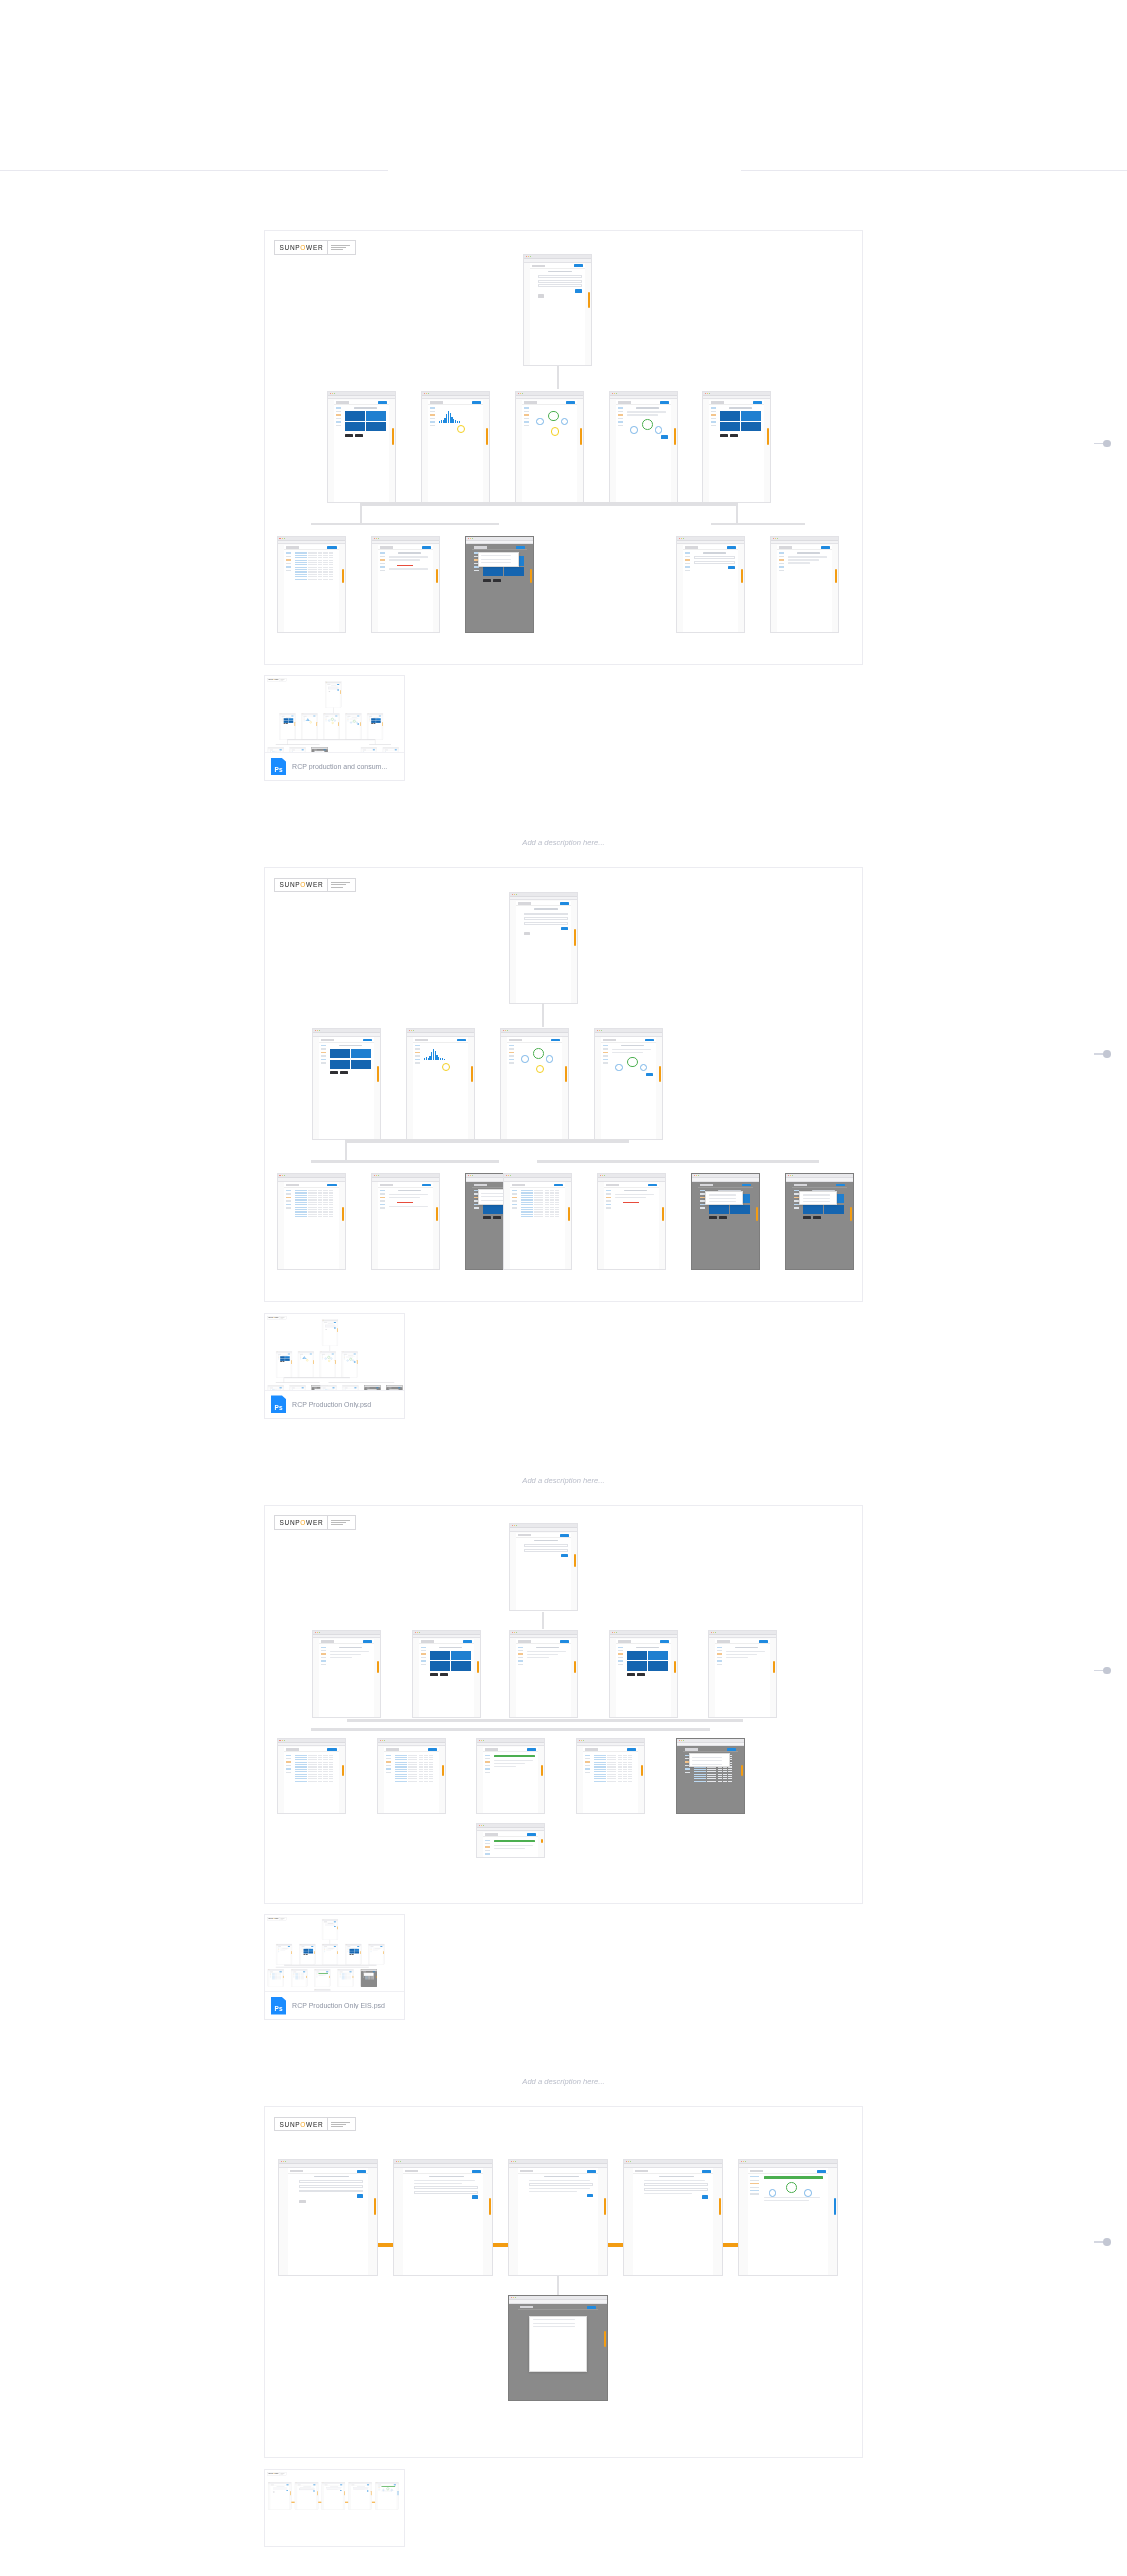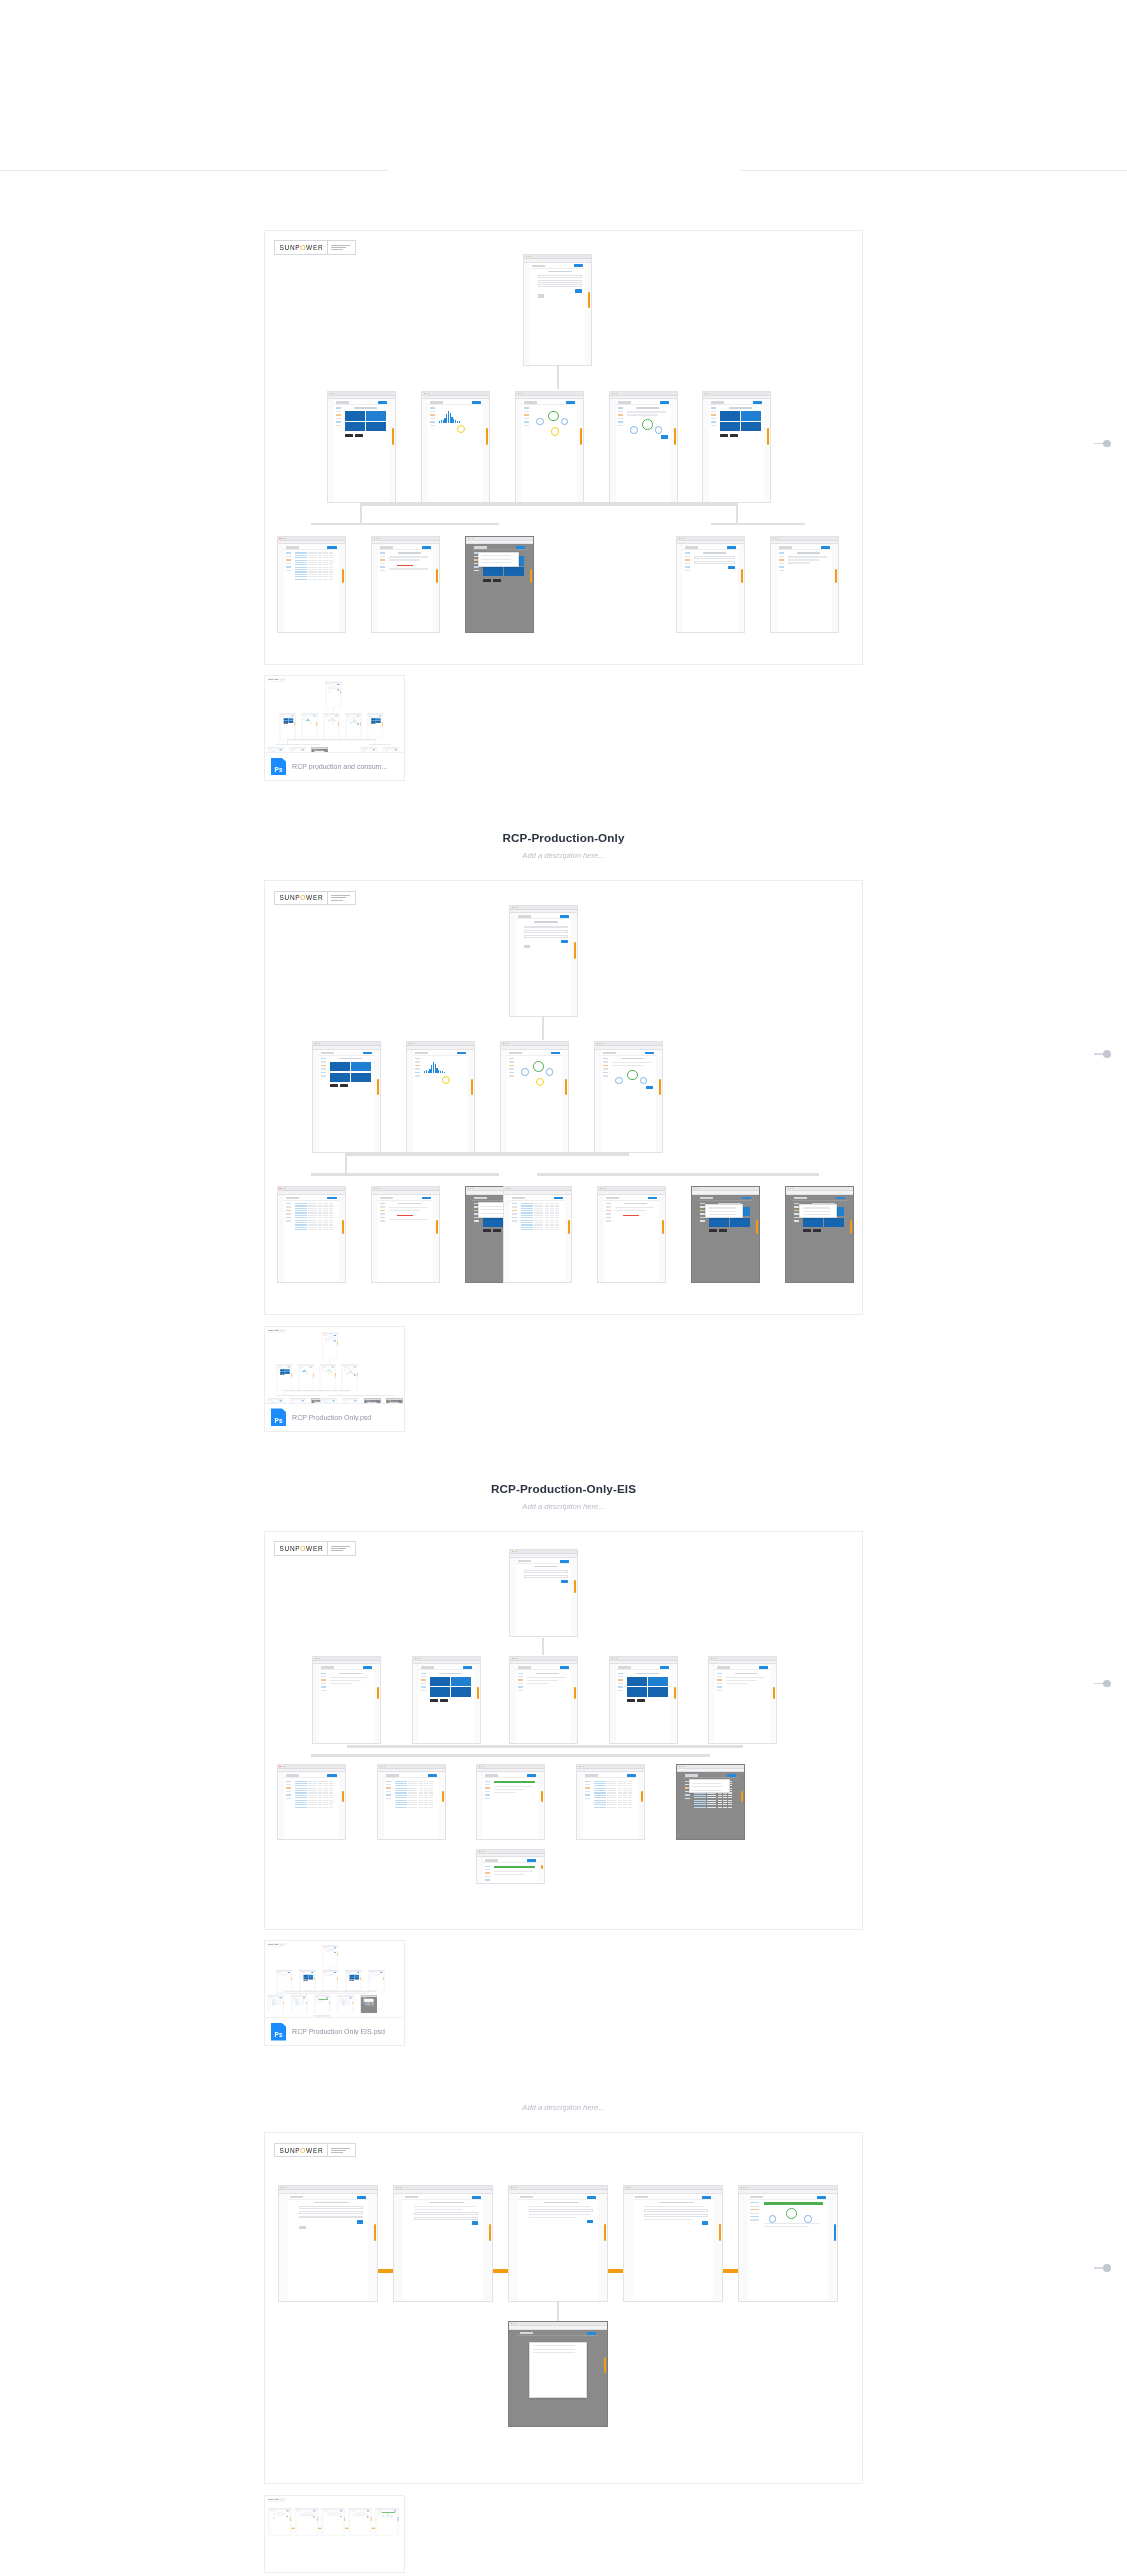--- a/index.html
+++ b/index.html
@@ -1063,21 +1063,20 @@
           <div class="file-name">RCP production and consum...</div>
         </div>
       </div>
       <div class="scroll-dot" style="top: 269px;">
         <span class="line"></span>
         <span class="dot"></span>
       </div>
     </div>
     <div class="section">
       <div class="section-head">
-        <h2 class="section-title">RCP-Production-Only</h2>
         <div class="section-desc">Add a description here...</div>
       </div>
       <div class="panel" style="height: 435px;">
         <div class="panel-inner">
           <div class="logo-block" style="left: 9.4px; top: 9.4px;">
             <div class="logo-word">SUNP<span class="o">O</span>WER</div>
             <div class="logo-meta">
               <i></i>
               <i></i>
               <i></i>
@@ -2139,21 +2138,20 @@
           <div class="file-name">RCP Production Only.psd</div>
         </div>
       </div>
       <div class="scroll-dot" style="top: 269px;">
         <span class="line"></span>
         <span class="dot"></span>
       </div>
     </div>
     <div class="section">
       <div class="section-head">
-        <h2 class="section-title">RCP-Production-Only-EIS</h2>
         <div class="section-desc">Add a description here...</div>
       </div>
       <div class="panel" style="height: 399px;">
         <div class="panel-inner">
           <div class="logo-block" style="left: 9.4px; top: 9.4px;">
             <div class="logo-word">SUNP<span class="o">O</span>WER</div>
             <div class="logo-meta">
               <i></i>
               <i></i>
               <i></i>

